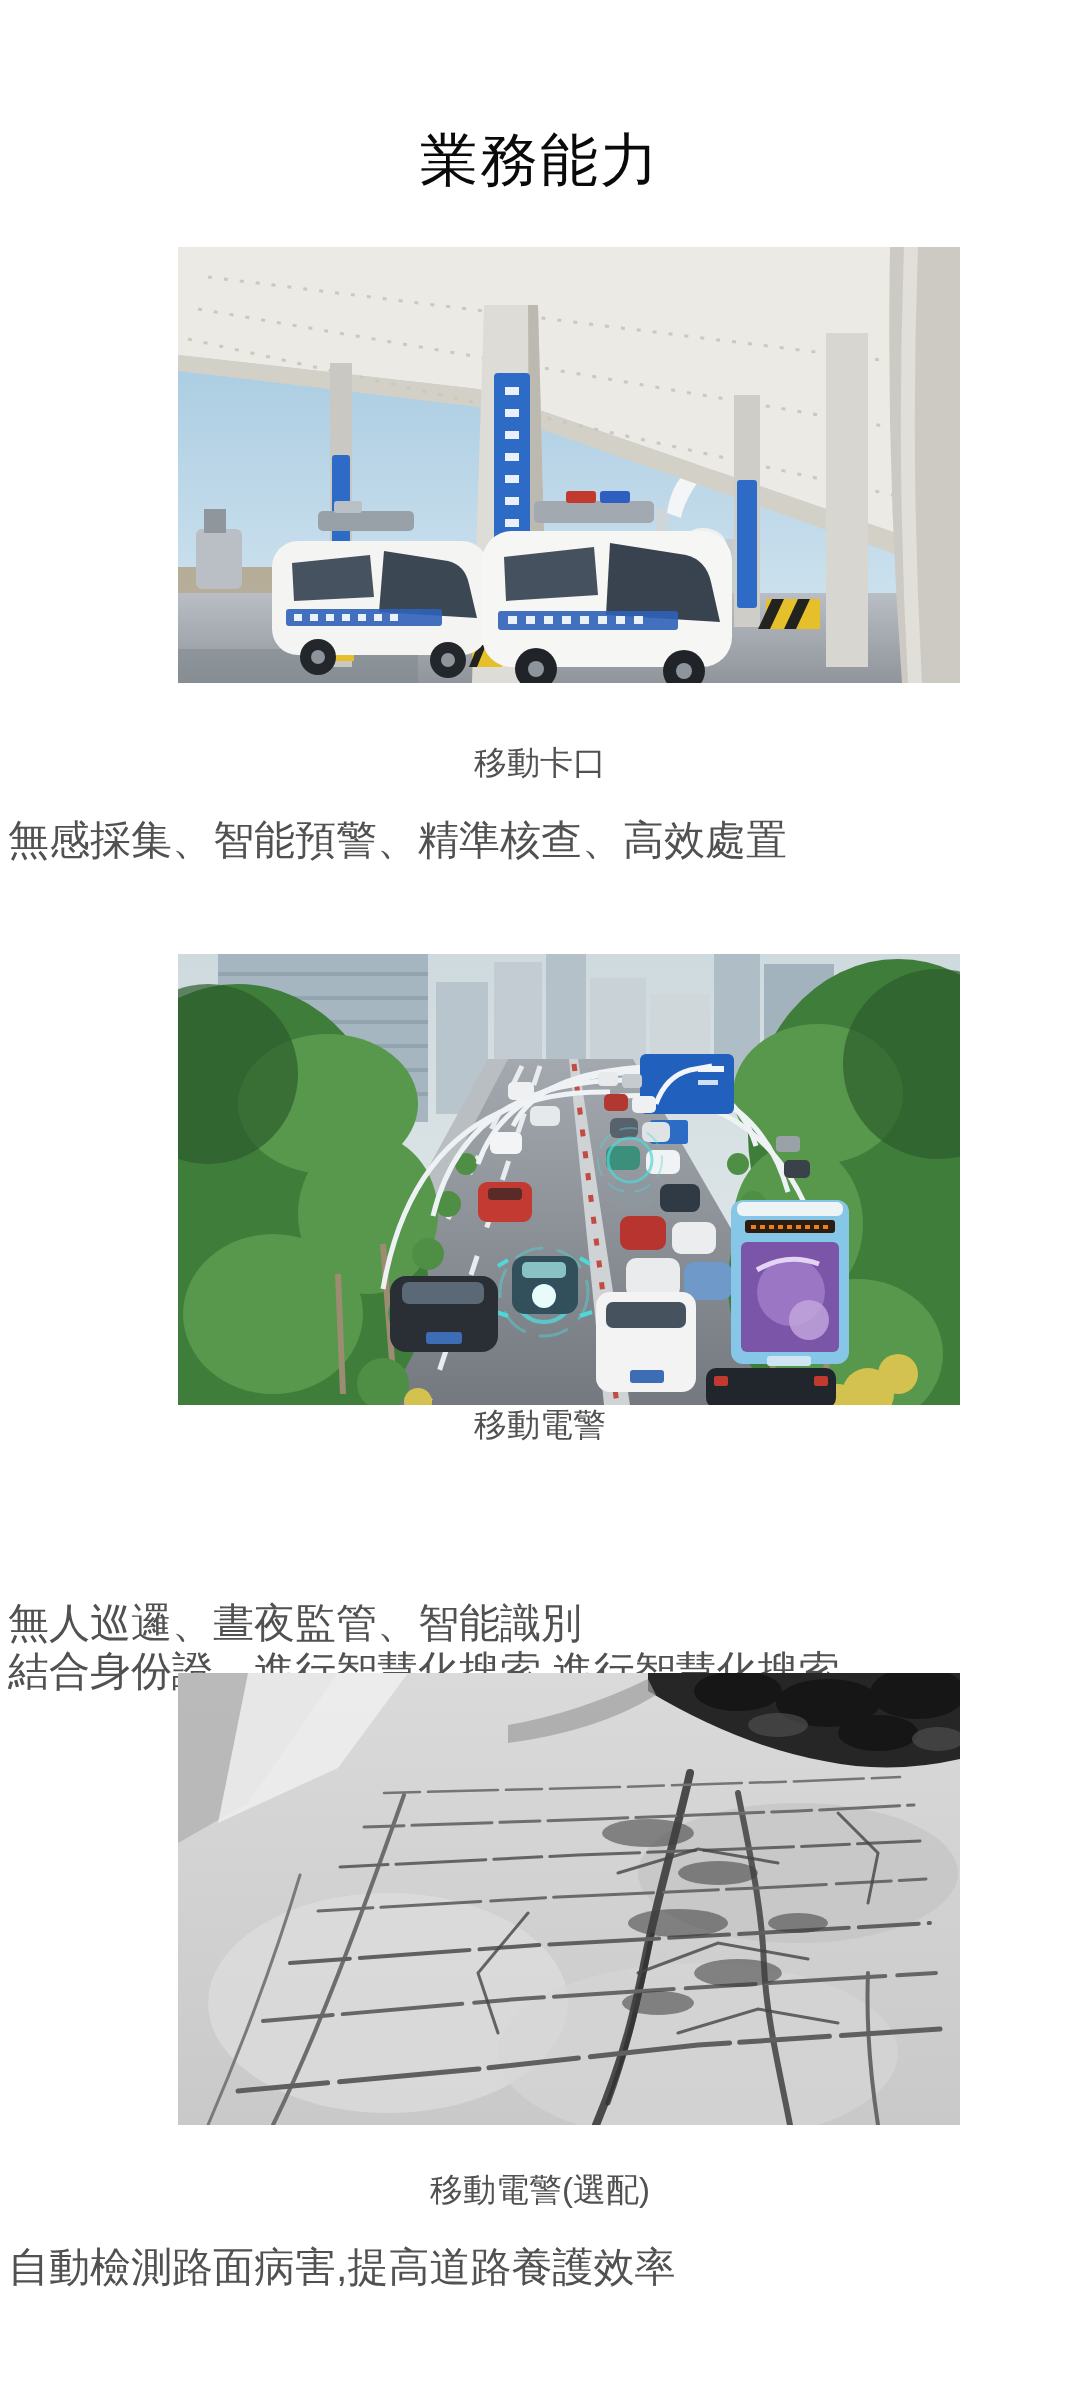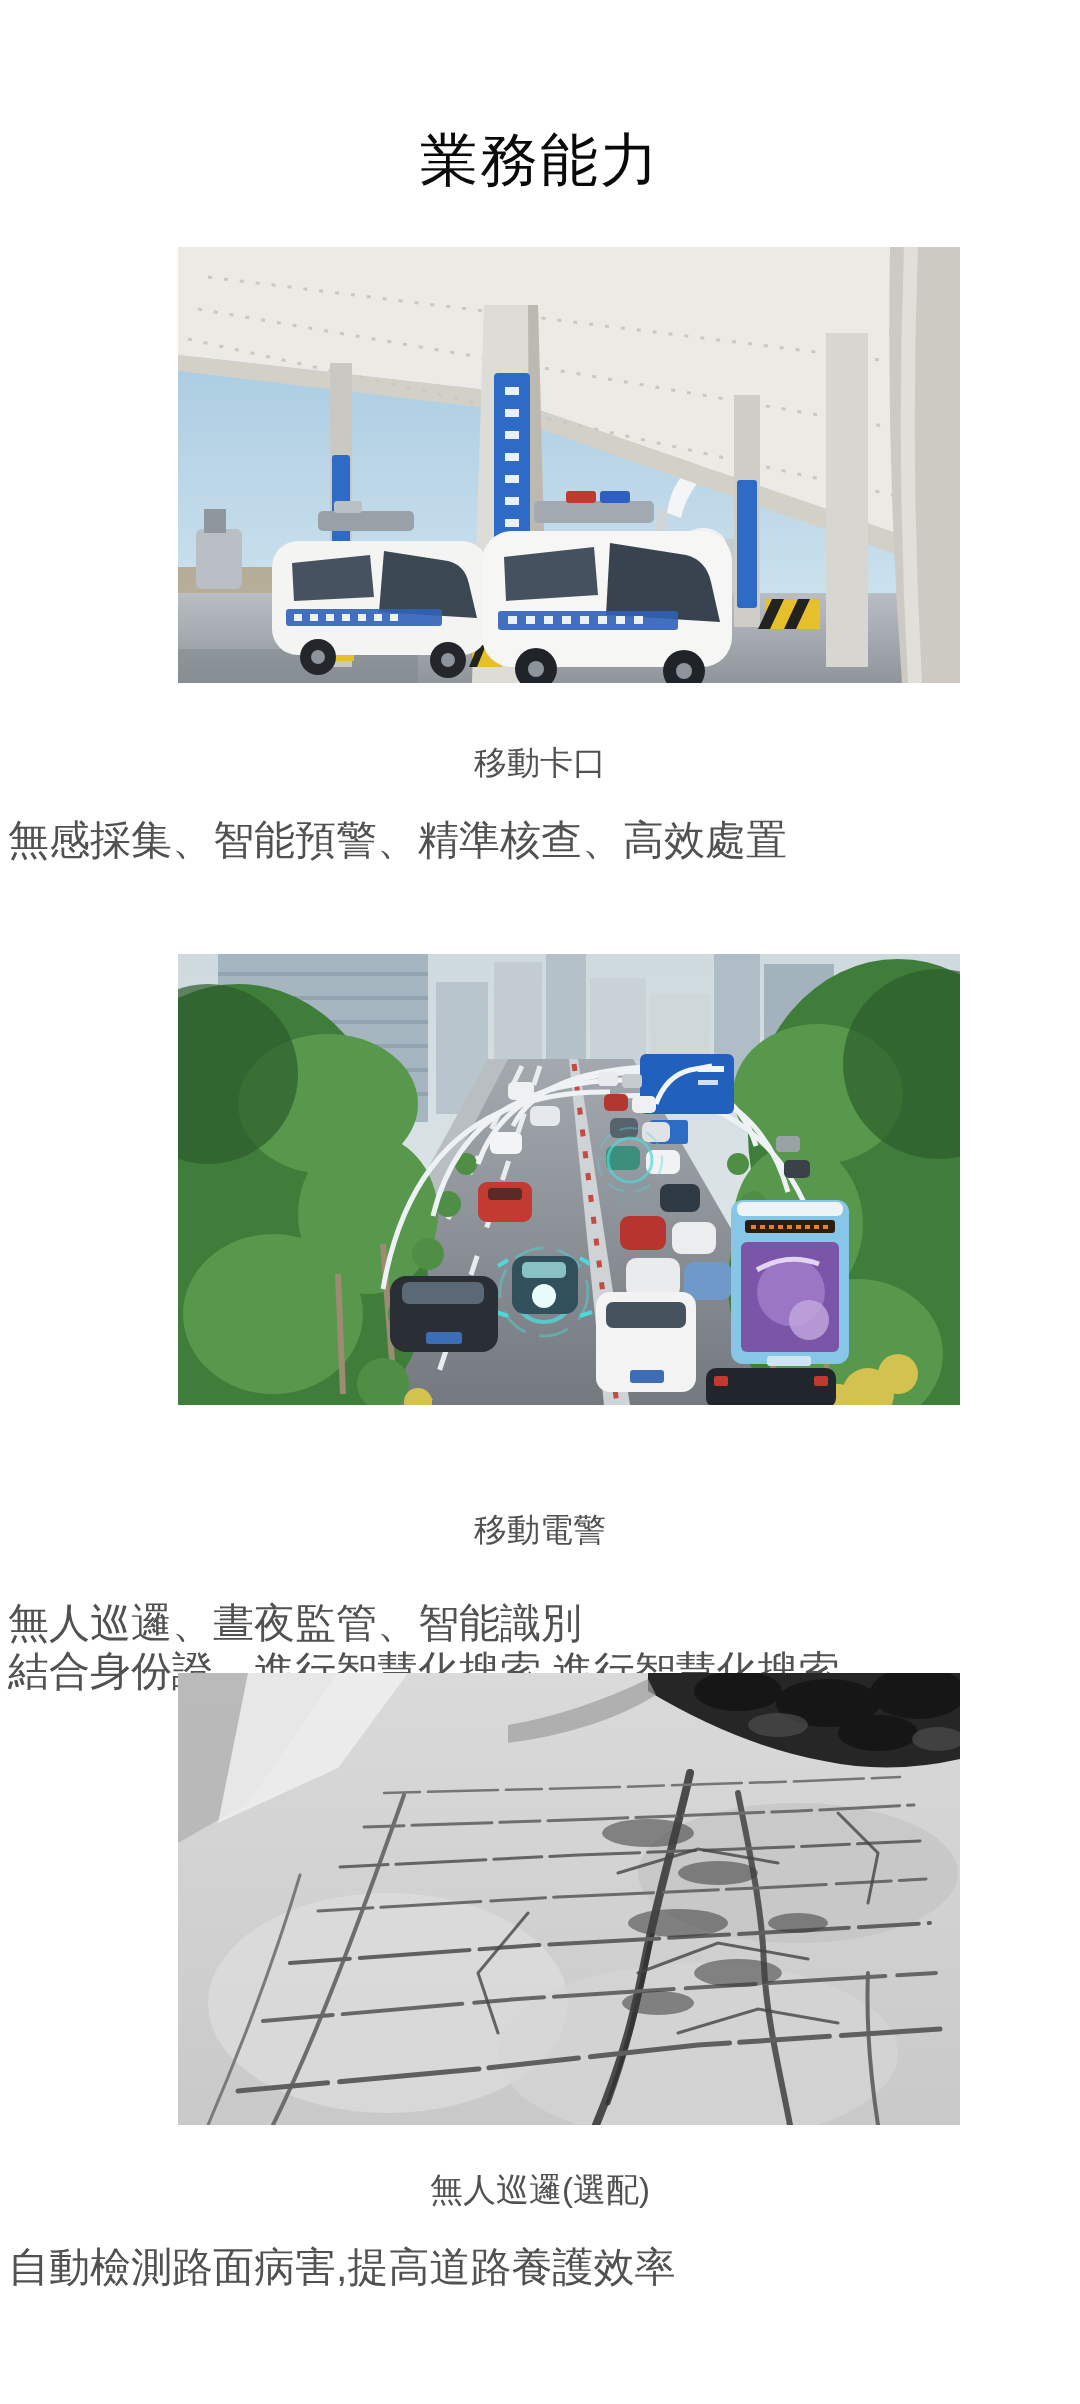--- a/index.html
+++ b/index.html
@@ -16,21 +16,21 @@
     position:absolute;left:178px;width:782px;overflow:hidden;background:#dfe5e9;
   }
   .photo svg{display:block;width:100%;height:100%;}
   .photo-1{top:247px;height:436px;}
   .photo-2{top:954px;height:451px;}
   .photo-3{top:1673px;height:452px;}
   .section-heading{
     position:absolute;left:0;width:1080px;height:52px;line-height:52px;margin:0;
     text-align:center;font-size:33px;font-weight:400;color:var(--text_gray,#515151);
   }
-  .h-1{top:737px;} .h-2{top:1504px;} .h-3{top:2164px;}
+  .h-1{top:737px;} .h-2{top:1399px;} .h-3{top:2164px;}
   .section-desc{
     position:absolute;left:0;width:1080px;margin:8px;text-align:left;
     font-size:41px;font-weight:400;color:var(--text_gray,#515151);
   }
   .section-desc div{line-height:48px;height:48px;}
   .d-1{top:808px;} .d-2{top:1591px;} .d-3{top:2235px;}
 </style>
 </head>
 <body>
 
@@ -396,18 +396,18 @@
       <g fill="none" stroke="#454545" stroke-width="3" stroke-linecap="round" opacity="0.8">
         <path d="M440 200 L520 176 L600 190"></path>
         <path d="M460 300 L540 270 L630 286"></path>
         <path d="M500 360 L580 336 L660 350"></path>
         <path d="M350 240 L300 300 L320 360"></path>
         <path d="M660 140 L700 180 L690 230"></path>
       </g>
     </svg>
   </div>
 
-  <h2 class="section-heading h-3">無人巡邏(選配)</h2>
+  <h2 class="section-heading h-3">移動電警(選配)</h2>
   <div class="section-desc d-3">
     <div>自動檢測路面病害,提高道路養護效率</div>
   </div>
 
 </div>
 
 </body></html>

